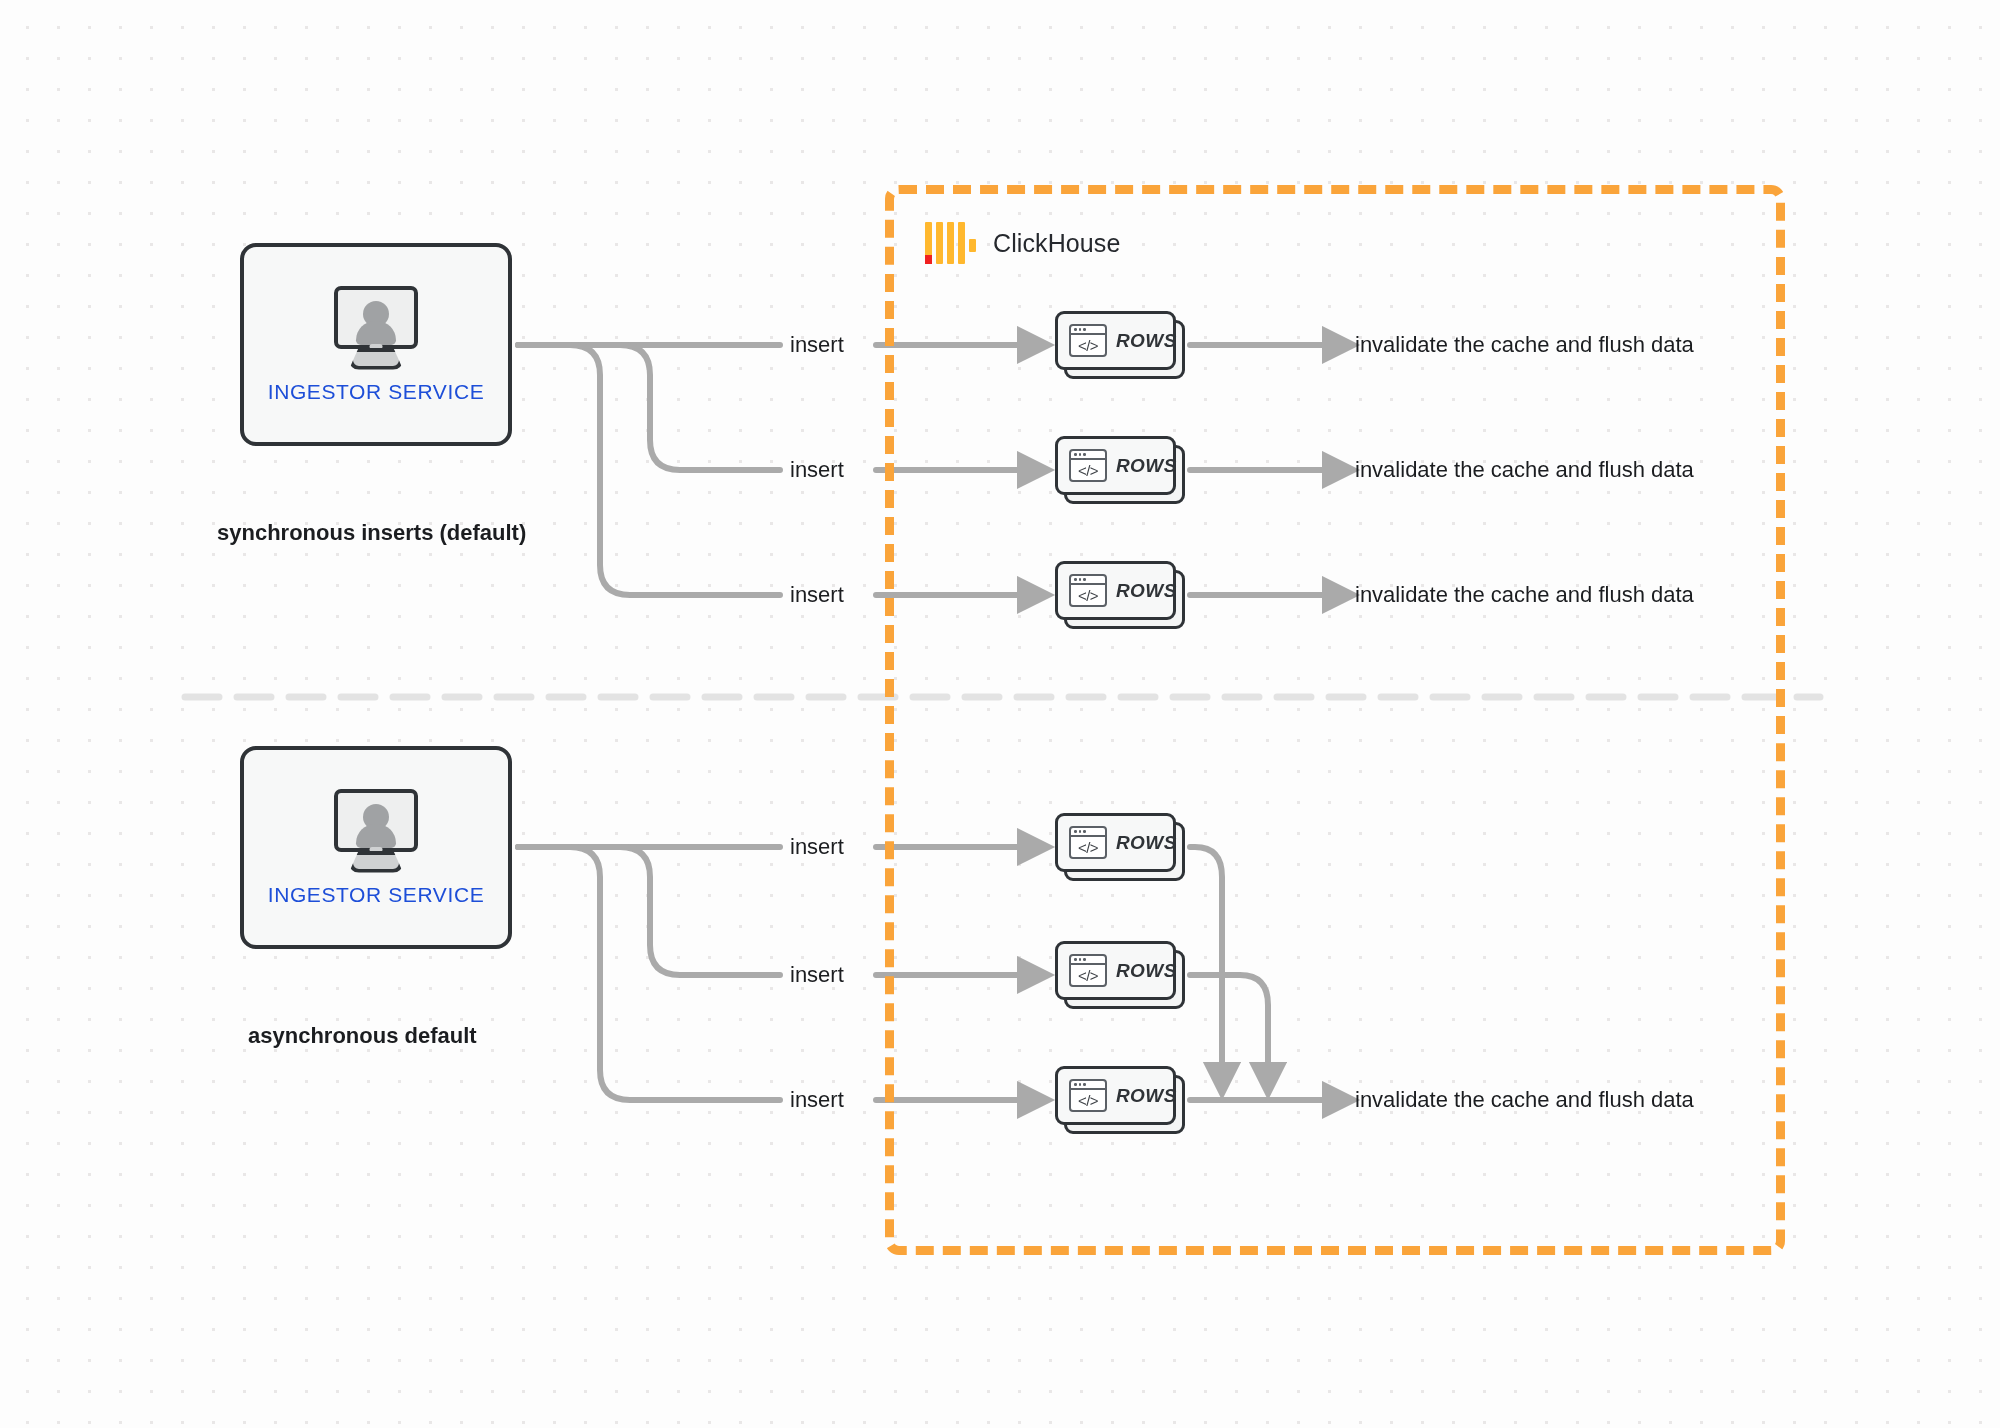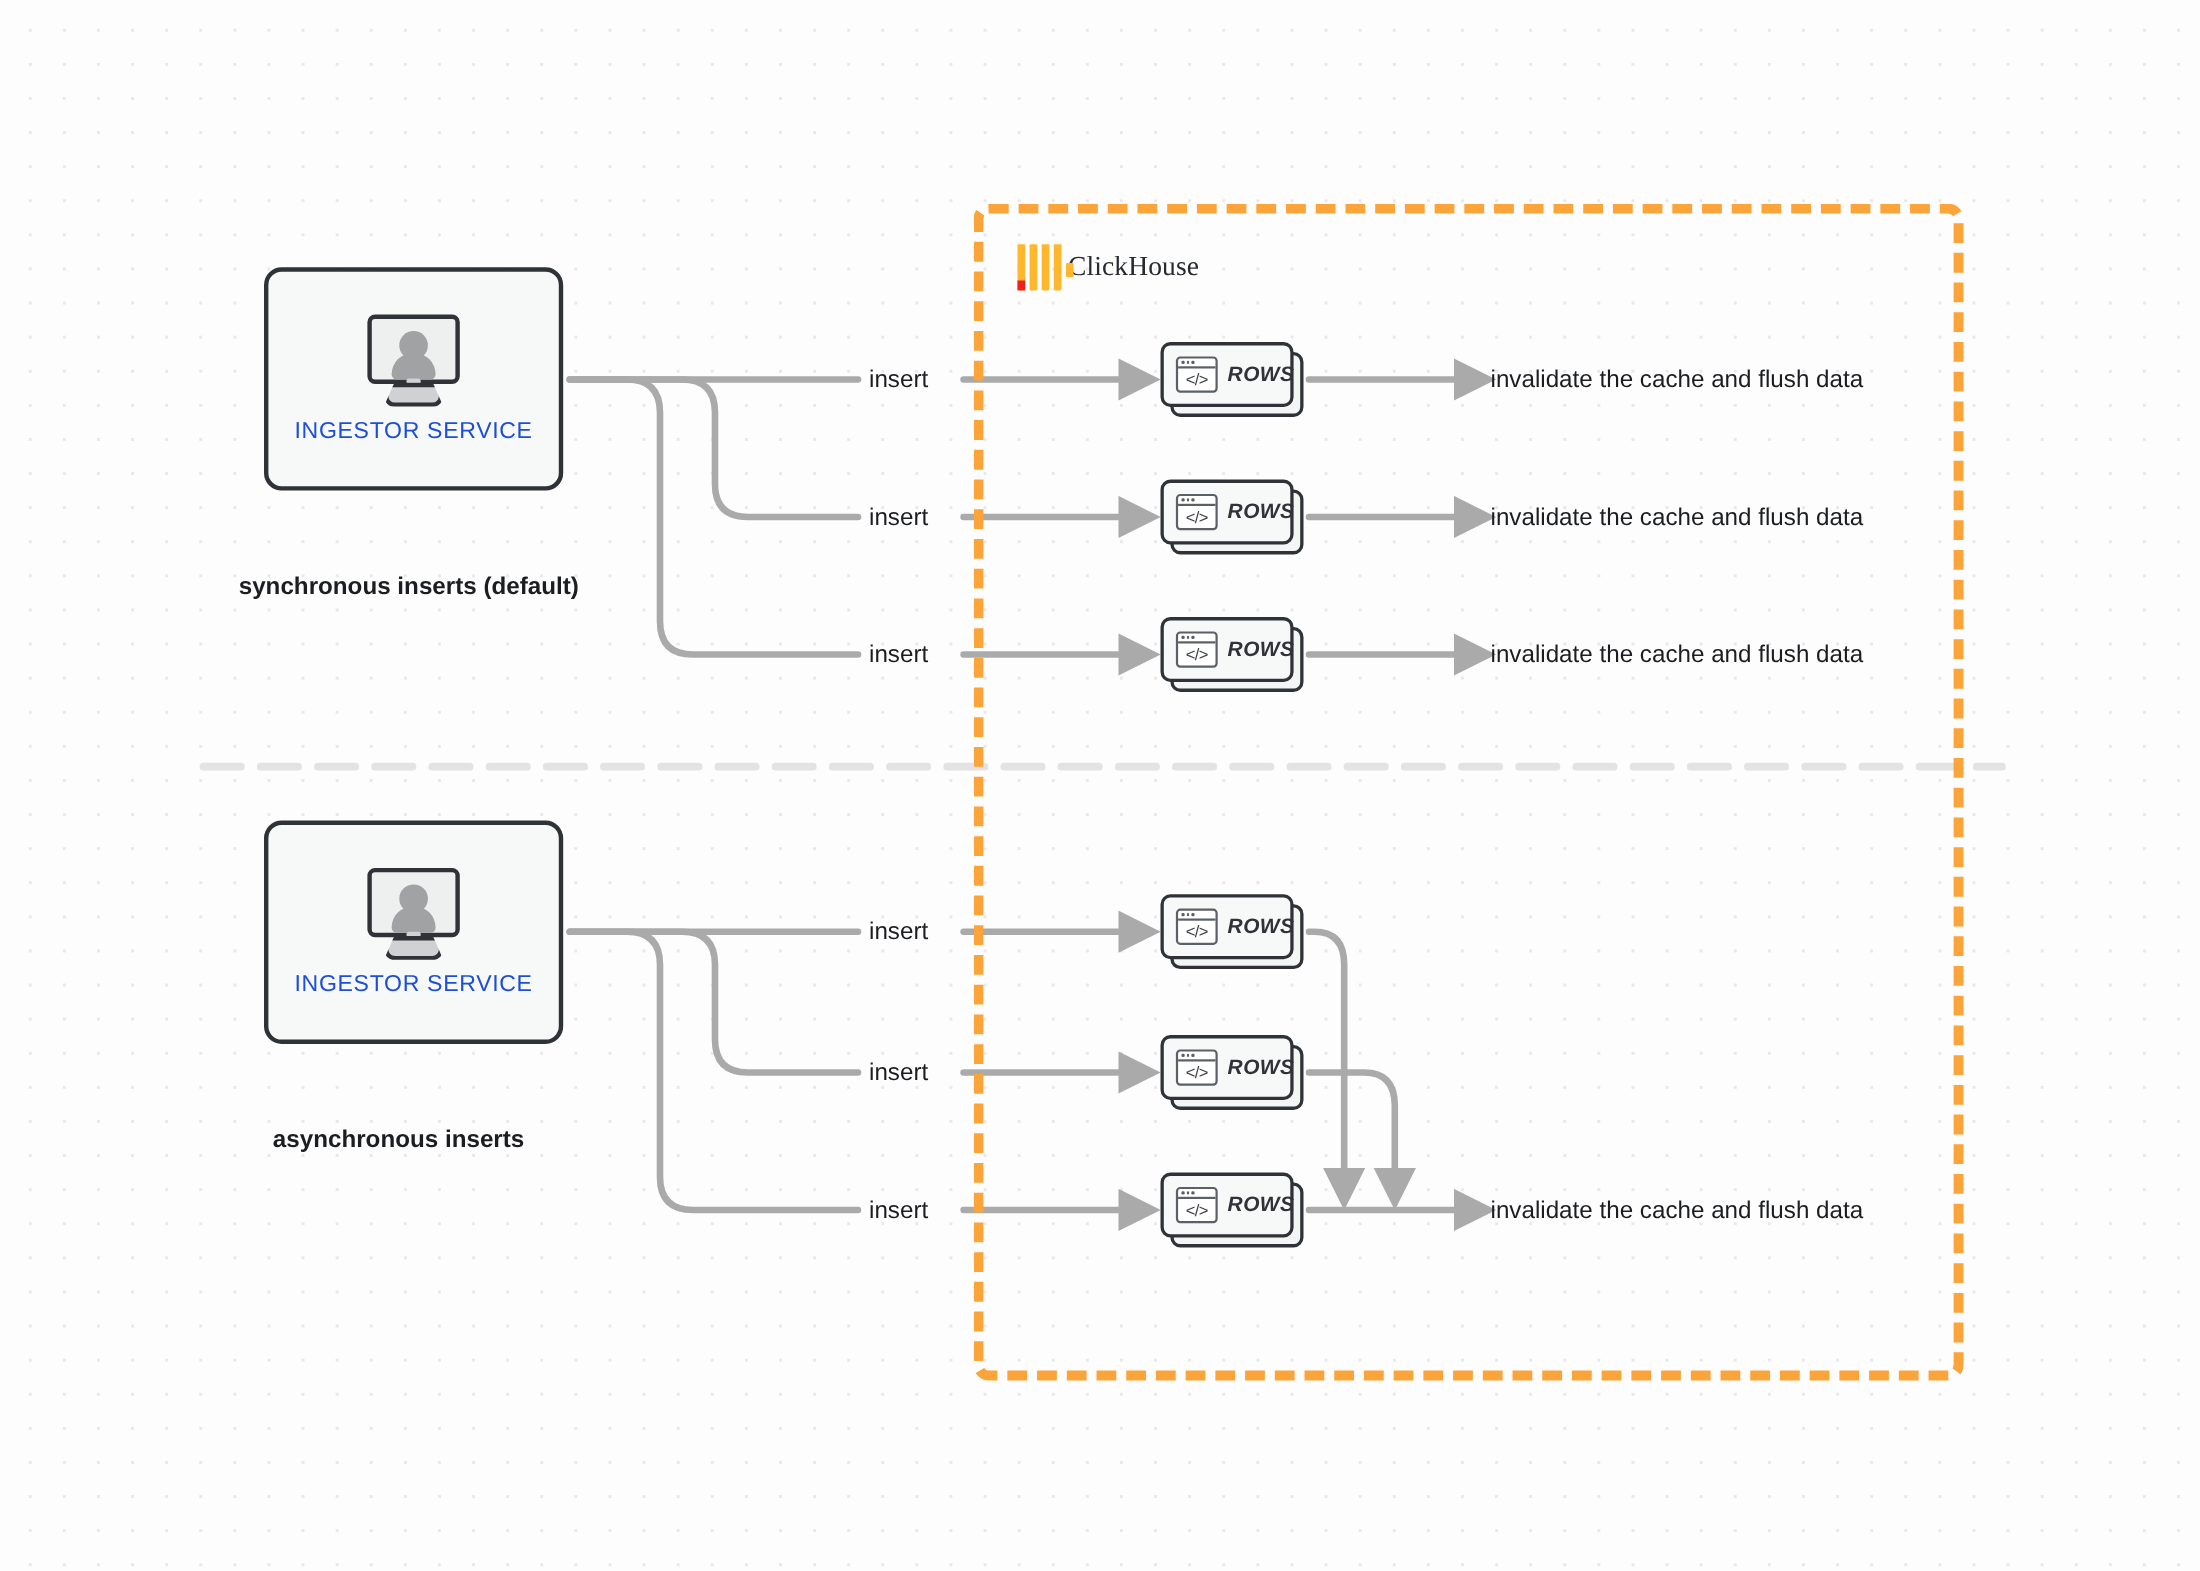--- a/index.html
+++ b/index.html
@@ -31,22 +31,21 @@
   .ch-container {
     position: absolute;
     border: 9px dashed #faa43a;
     border-radius: 14px;
     box-sizing: border-box;
   }
   .ch-logo-wrap {
     position: absolute;
     display: flex;
     align-items: center;
-    gap: 0;
-    font-family: Liberation Serif, serif;
+    gap: 22px;
   }
   .ch-mark {
     position: relative;
     width: 46px;
     height: 42px;
   }
   .ch-bar {
     position: absolute;
     top: 0;
     width: 7px;
@@ -391,21 +390,21 @@
       <div class="monitor-screen">
         <div class="monitor-person"></div>
         <div class="monitor-body"></div>
       </div>
       <div class="monitor-neck"></div>
       <div class="monitor-stand"></div>
     </div>
     <div class="ingestor-label">INGESTOR SERVICE</div>
   </div>
 
-  <div class="section-caption" style="left:248px; top:1023px;">asynchronous inserts</div>
+  <div class="section-caption" style="left:248px; top:1023px;">asynchronous default</div>
 
   <div class="edge-label insert" style="left:790px; top:834px;">insert</div>
   <div class="edge-label insert" style="left:790px; top:962px;">insert</div>
   <div class="edge-label insert" style="left:790px; top:1087px;">insert</div>
 
   <div class="rows-node" style="left:1055px; top:813px;">
     <div class="rows-back"></div>
     <div class="rows-front">
       <div class="code-win">
         <div class="code-win-bar">

